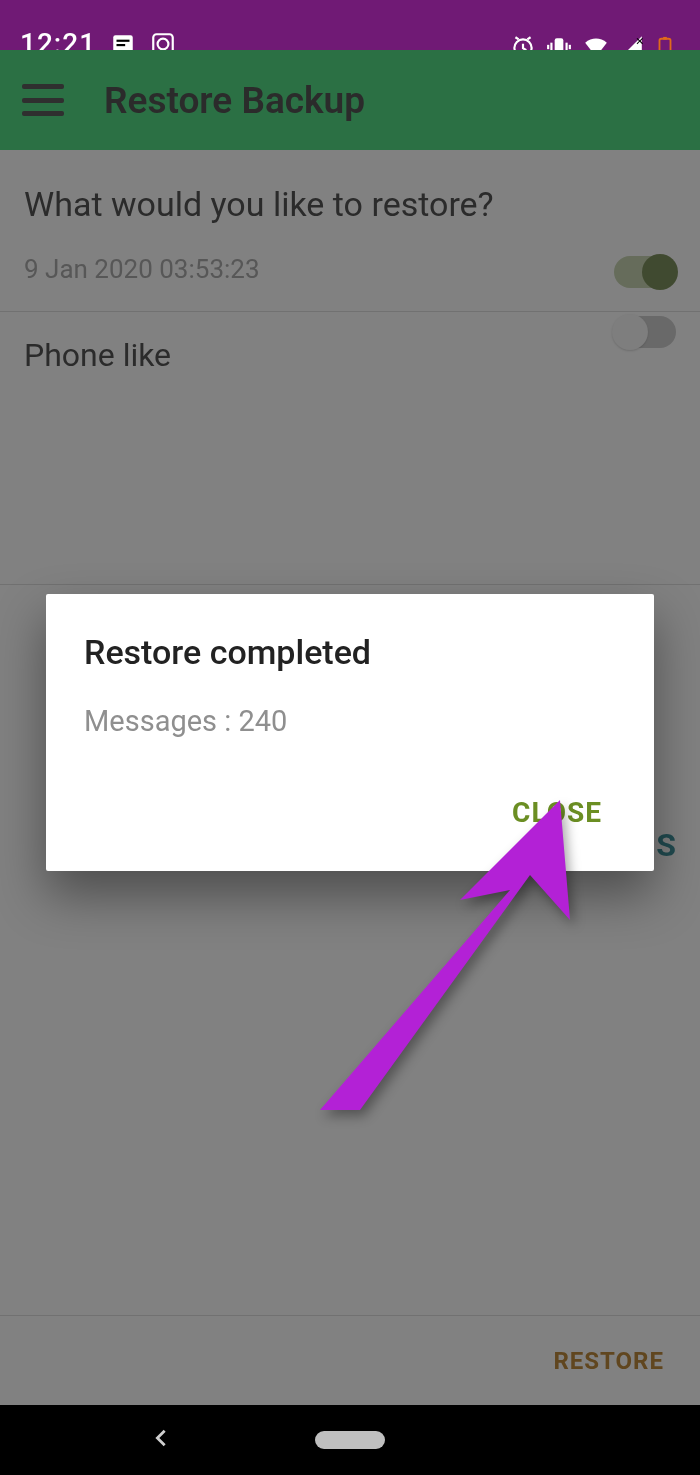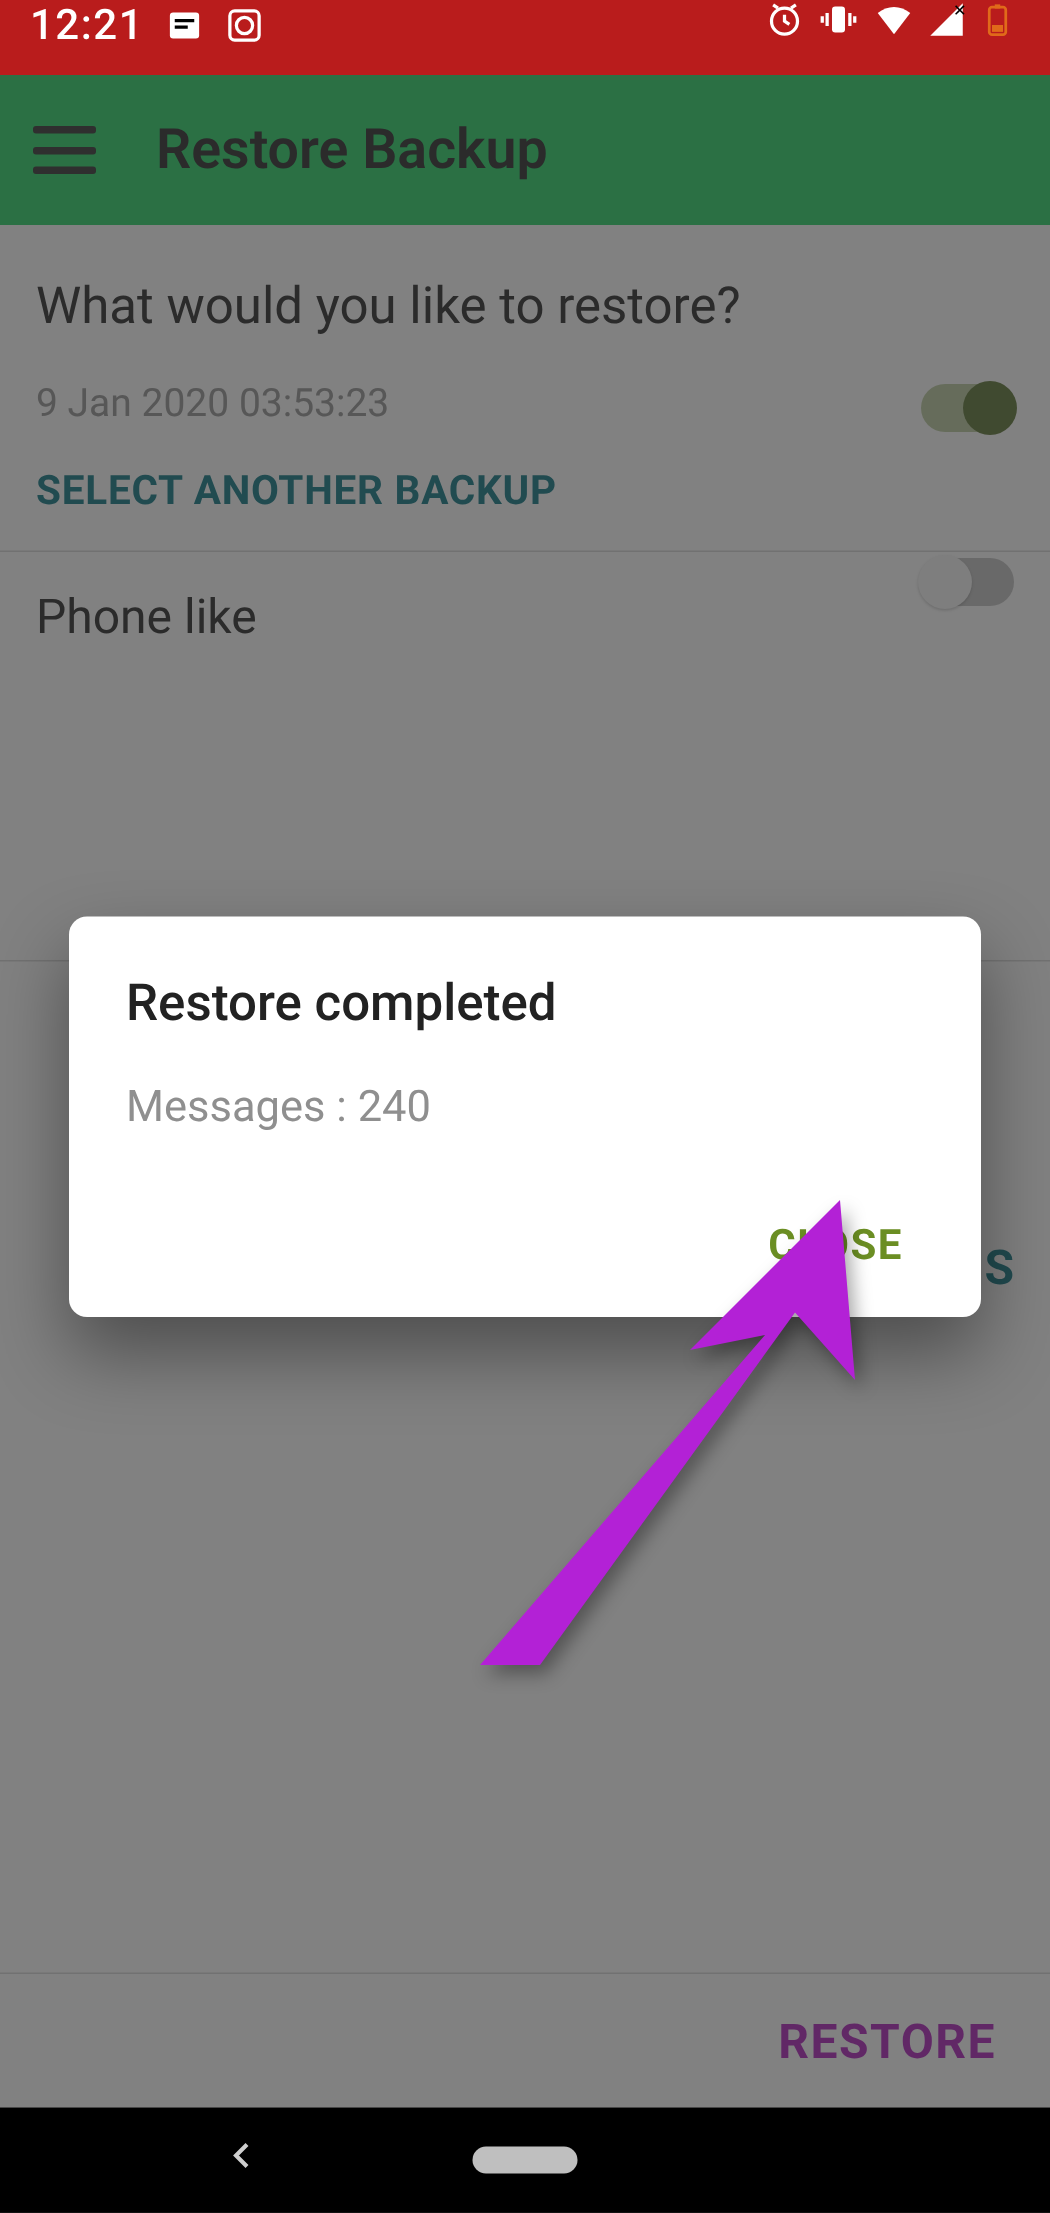--- a/index.html
+++ b/index.html
@@ -1,18 +1,18 @@
 <!DOCTYPE html>
 <html><head>
 <meta charset="utf-8">
 <style>
   * { box-sizing: border-box; margin: 0; padding: 0; }
   html, body { width: 700px; height: 1475px; font-family: Roboto, Arial, sans-serif; background:#000; overflow:hidden; }
   .device { width:700px; height:1475px; position:relative; background:#000; }
-  .statusbar { position:absolute; top:0; left:0; right:0; height:60px; background:#b91c1c; color:#fff; display:flex; align-items:flex-start; justify-content:space-between; padding:0 20px; font-size:26px; }
+  .statusbar { position:absolute; top:0; left:0; right:0; height:60px; background:#701a75; color:#fff; display:flex; align-items:flex-end; justify-content:space-between; padding:0 20px; font-size:26px; }
   .statusbar-left { display:flex; align-items:center; gap:14px; }
   .statusbar-right { display:flex; align-items:center; gap:10px; }
   .status-time { font-weight:500; font-size:28px; letter-spacing:1px;}
   .sicon { width:26px; height:26px; display:inline-block; }
   .app { position:absolute; top:50px; left:0; right:0; bottom:70px; background:#eeeeee; }
   .appbar { height:100px; background:#22c55e; display:flex; align-items:center; padding:0 22px; }
   .hamburger { width:42px; height:32px; display:flex; flex-direction:column; justify-content:space-between; margin-right:40px;}
   .hamburger span { display:block; height:5px; background:#2b2b2b; border-radius:2px;}
   .appbar-title { font-size:37px; font-weight:600; color:#222; }
   .content { padding:0; }
@@ -21,24 +21,24 @@
   .section-title { font-size:32px; color:#222; margin-bottom:10px;}
   .meta { font-size:26px; color:#8a8a8a; line-height:1.35;}
   .link { color:#0b6e7a; font-size:27px; font-weight:700; letter-spacing:0.5px; margin-top:24px; display:block;}
   .toggle { position:absolute; right:24px; top:4px; width:62px; height:32px; border-radius:16px; }
   .toggle.on { background:#aebd94; }
   .toggle.on::after { content:""; position:absolute; right:-2px; top:-2px; width:36px; height:36px; background:#556b2f; border-radius:50%; }
   .toggle.off { background:#b5b5b5; }
   .toggle.off::after { content:""; position:absolute; left:-2px; top:-2px; width:36px; height:36px; background:#e6e6e6; border-radius:50%; box-shadow:0 1px 2px rgba(0,0,0,0.2);}
   .section2 { padding:24px 24px 200px 24px; border-bottom:1px solid #c9c9c9; position:relative;}
   .footer { position:absolute; bottom:0; left:0; right:0; height:90px; display:flex; align-items:center; justify-content:flex-end; padding:0 36px; border-top:1px solid #c9c9c9; background:#eeeeee;}
-  .footer-btn { color:#a21caf; font-size:32px; font-weight:700; letter-spacing:1px;}
+  .footer-btn { color:#a16207; font-size:24px; font-weight:700; letter-spacing:1px;}
   
   .scrim { position:absolute; top:50px; left:0; right:0; bottom:70px; background:rgba(50,50,50,0.58);}
-  .dialog { position:absolute; left:46px; right:46px; top:594px; background:#fff; border-radius:12px; box-shadow:0 24px 50px rgba(0,0,0,0.4); padding:38px 38px 22px 38px;margin-top:17px;}
+  .dialog { position:absolute; left:46px; right:46px; top:594px; background:#fff; border-radius:2px; box-shadow:0 24px 50px rgba(0,0,0,0.4); padding:38px 38px 32px 38px;}
   .dialog-title { font-size:34px; color:#222; font-weight:500; margin-bottom:32px;}
   .dialog-body { font-size:29px; color:#8f8f8f; margin-bottom:48px;}
   .dialog-actions { display:flex; justify-content:flex-end; }
   .dialog-btn { color:#6b8e23; font-size:28px; font-weight:700; letter-spacing:1px; padding:10px 14px;}
   
   .arrow { position:absolute; left:230px; top:780px; pointer-events:none; filter:drop-shadow(4px 6px 6px rgba(0,0,0,0.35)); }
   
   .navbar { position:absolute; bottom:0; left:0; right:0; height:70px; background:#000; display:flex; align-items:center; justify-content:center; }
   .nav-back { position:absolute; left:150px; color:#ddd; font-size:34px;}
   .nav-pill { width:70px; height:18px; background:#bfbfbf; border-radius:10px;}
@@ -109,21 +109,20 @@
           <span></span>
         </div>
     <div class="appbar-title">Restore Backup</div>
   </div>
   <div class="content">
     <div class="question">What would you like to restore?</div>
 
     <div class="section">
       <div class="toggle on"></div>
       <div class="meta">9 Jan 2020 03:53:23</div>
-      <span class="link">SELECT ANOTHER BACKUP</span>
     </div>
 
     <div class="section2" style="position:relative;">
       <div class="section-title">Phone like</div>
       <div class="toggle off"></div>
     </div>
 
     <span style="position:absolute; right:24px; top:776px; color:#0b6e7a; font-size:32px; font-weight:700;">S</span>
   </div>
 

